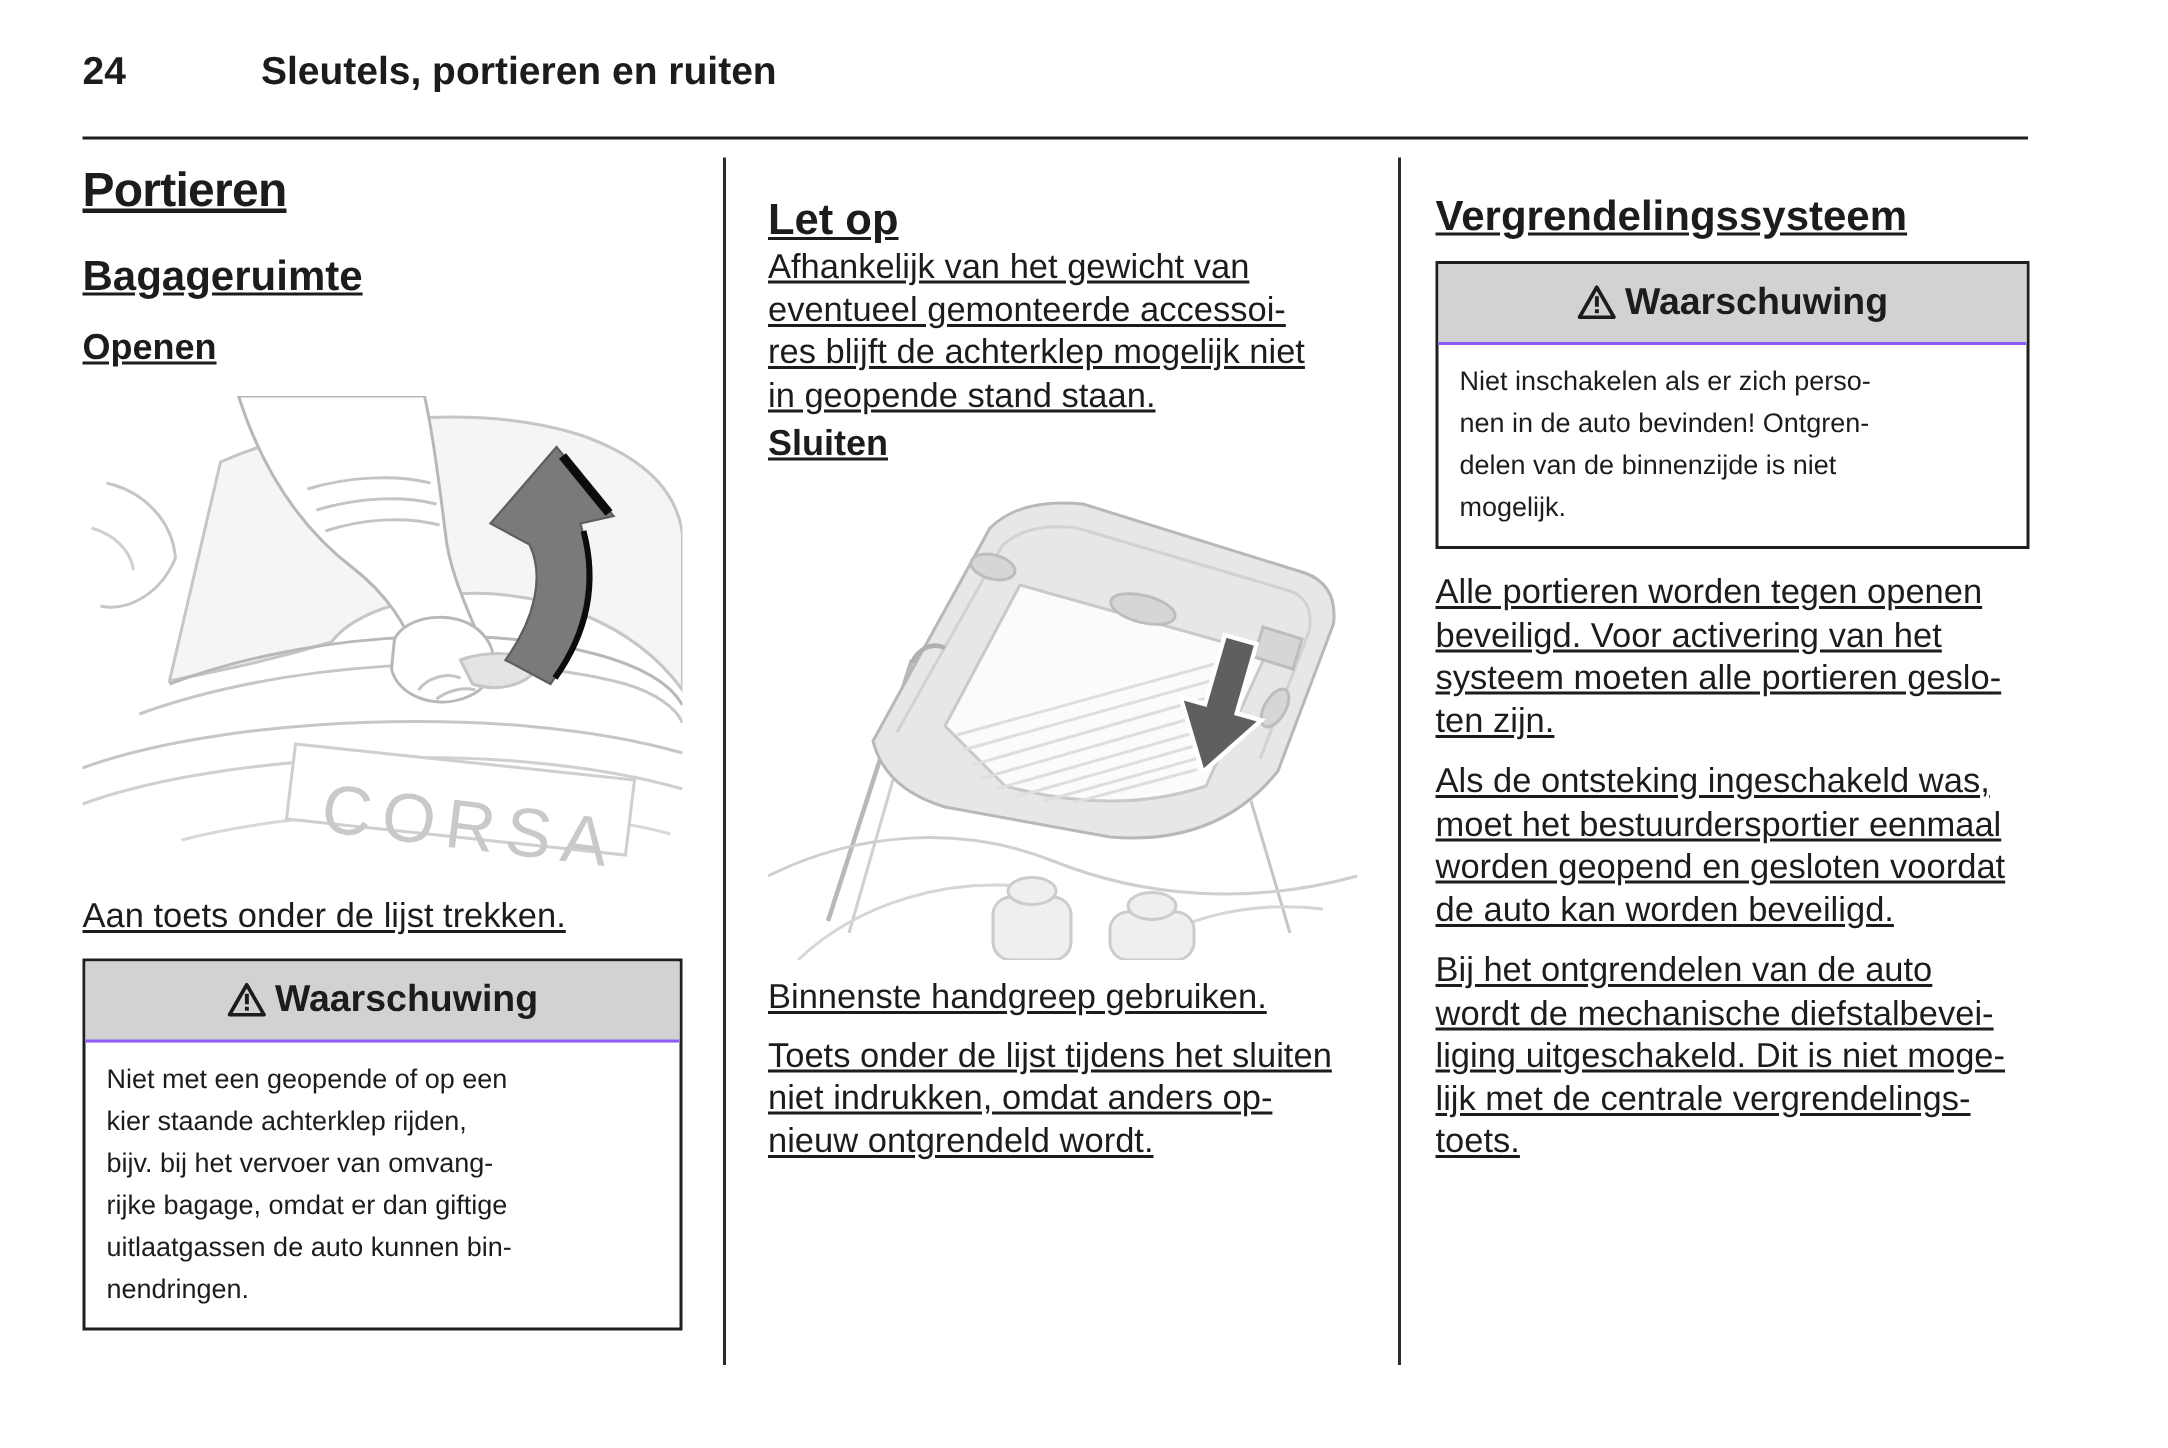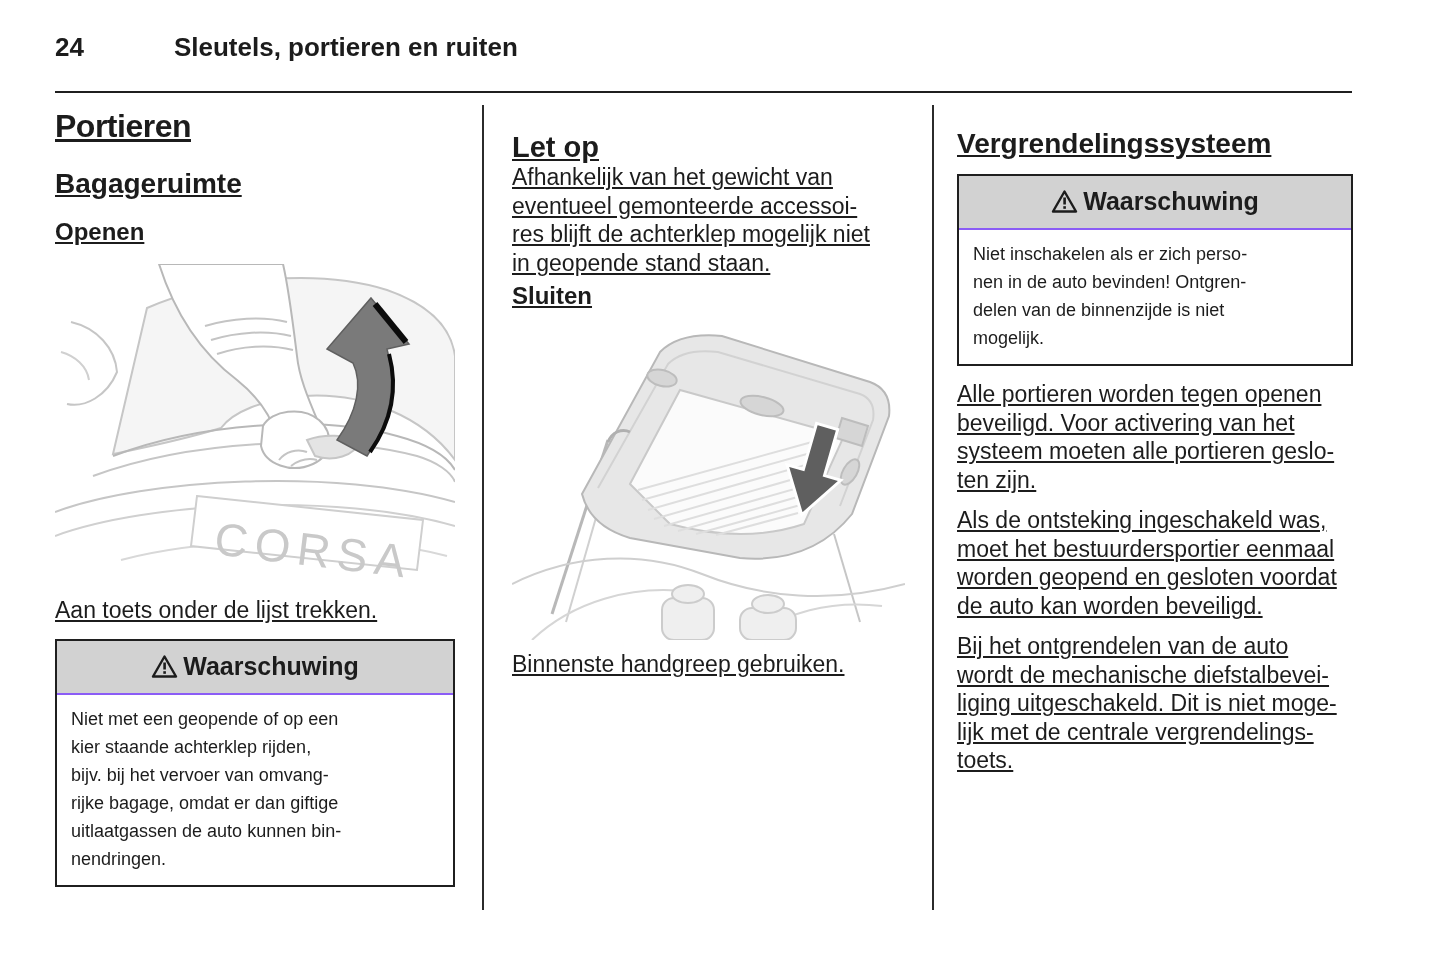--- a/index.html
+++ b/index.html
@@ -181,20 +181,23 @@
           <ellipse cx="338" cy="150" rx="14" ry="7" transform="rotate(-60 338 150)"></ellipse>
         </g>
         <path d="M96,120 C100,110 110,106 118,110" fill="none" stroke="#b0b0b0" stroke-width="3"></path>
 
         <g transform="rotate(16 300 150)">
           <path d="M291,102 L313,102 L313,150 L330,150 L302,194 L274,150 L291,150 Z" fill="#5f5f5f" stroke="#ffffff" stroke-width="3"></path>
         </g>
       </svg>
 
       <p class="body cap2">Binnenste handgreep gebruiken.</p>
+      <p class="body">Toets onder de lijst tijdens het sluiten
+niet indrukken, omdat anders op-
+nieuw ontgrendeld wordt.</p>
     </div>
 
     <div class="sp1"></div>
     <div class="vdiv"></div>
     <div class="sp3"></div>
 
     <div class="col3">
       <h2>Vergrendelingssysteem</h2>
 
       <div class="warnbox">

